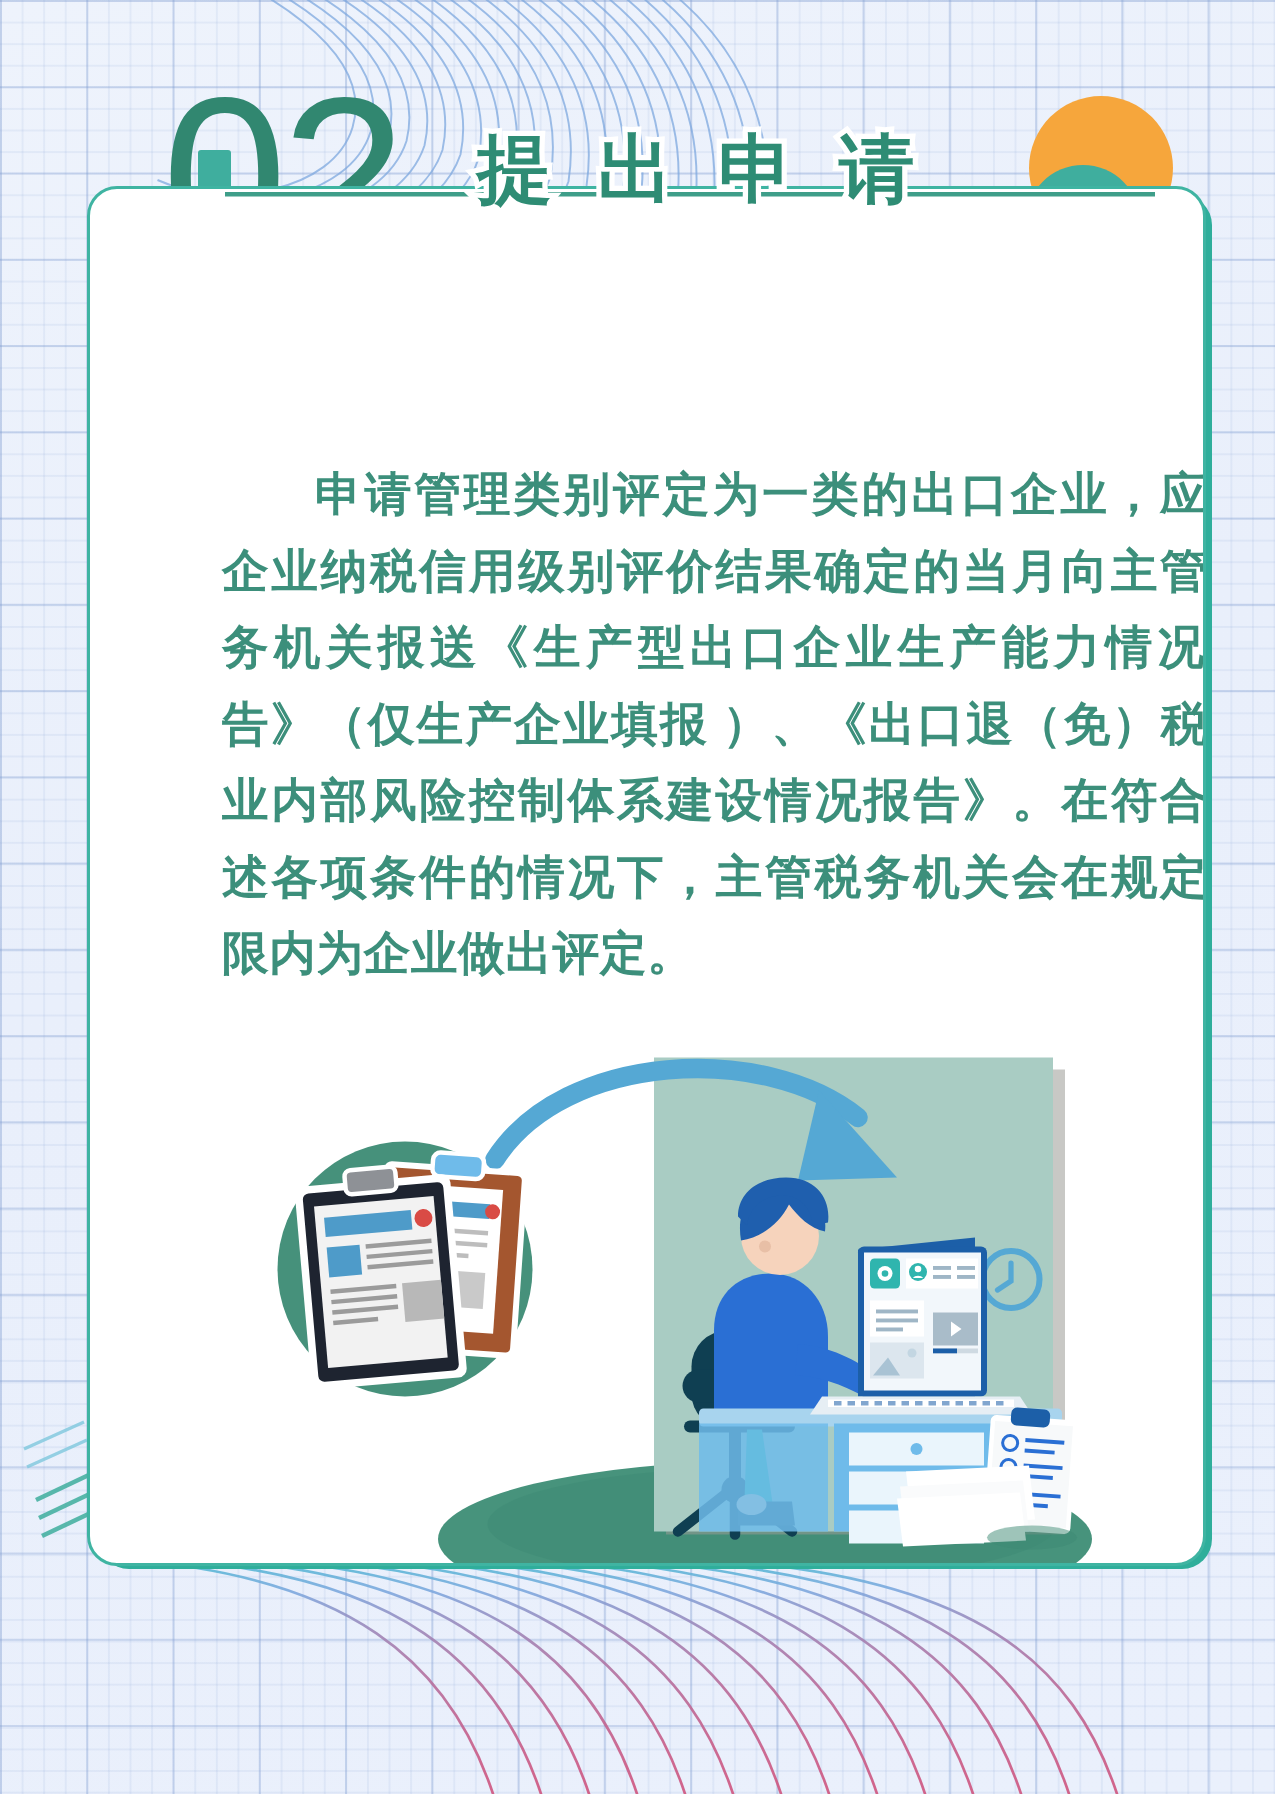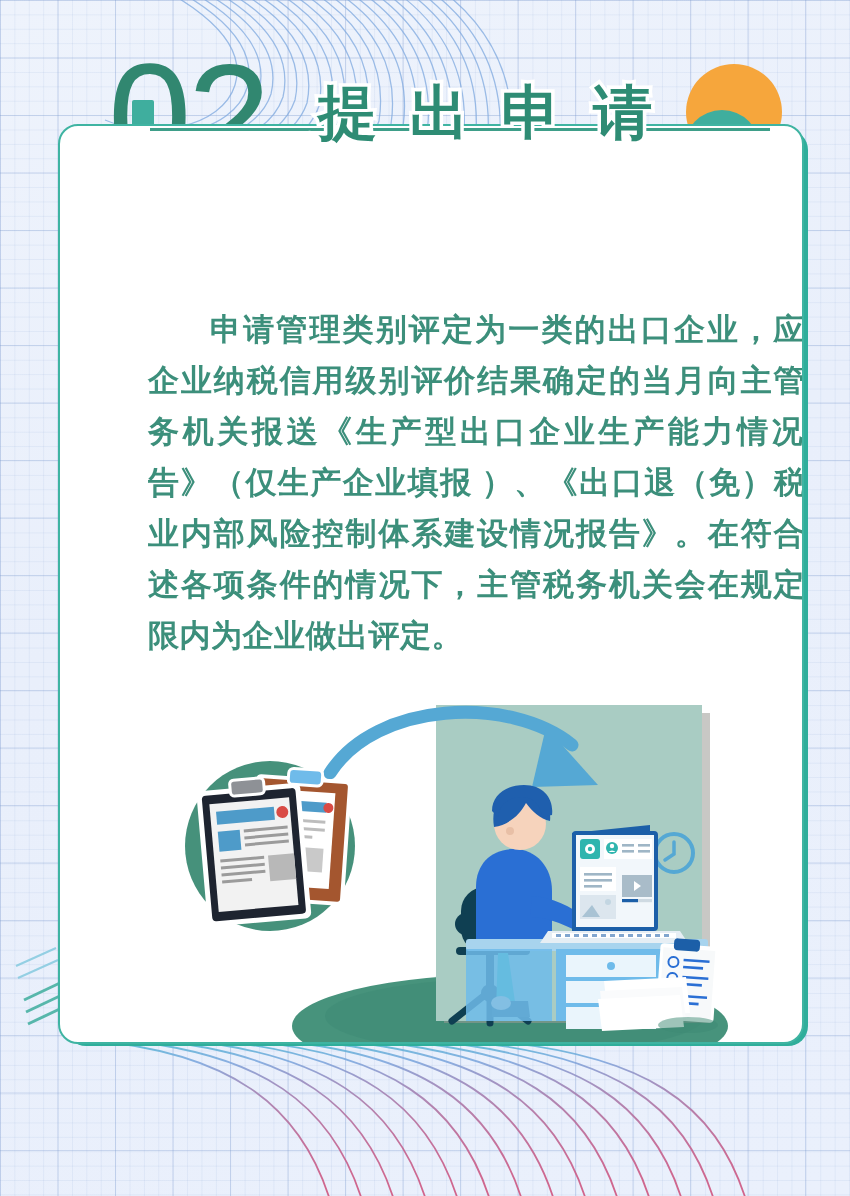--- a/index.html
+++ b/index.html
@@ -59,21 +59,21 @@
   
   .title-wrap{
     position:absolute;left:150px;top:88px;width:620px;height:70px;
   }
   .title-rule{
     position:absolute;left:0;top:40px;width:620px;height:3px;background:#3E9E89;
   }
   .title-text{
     position:absolute;left:168px;top:-4px;
     font-family:"Liberation Serif","DejaVu Serif",serif;
-    font-weight:700;font-size:59px;line-height:58px;color:#2E8C74;
+    font-weight:700;font-size:50px;line-height:58px;color:#2E8C74;
     letter-spacing:9px;
     -webkit-text-stroke:7px #ffffff;
     paint-order:stroke fill;
     white-space:nowrap;
   }
 
   
   .body-text{
     position:absolute;left:88px;top:178px;width:690px;
     font-family:"Liberation Serif","DejaVu Serif",serif;

